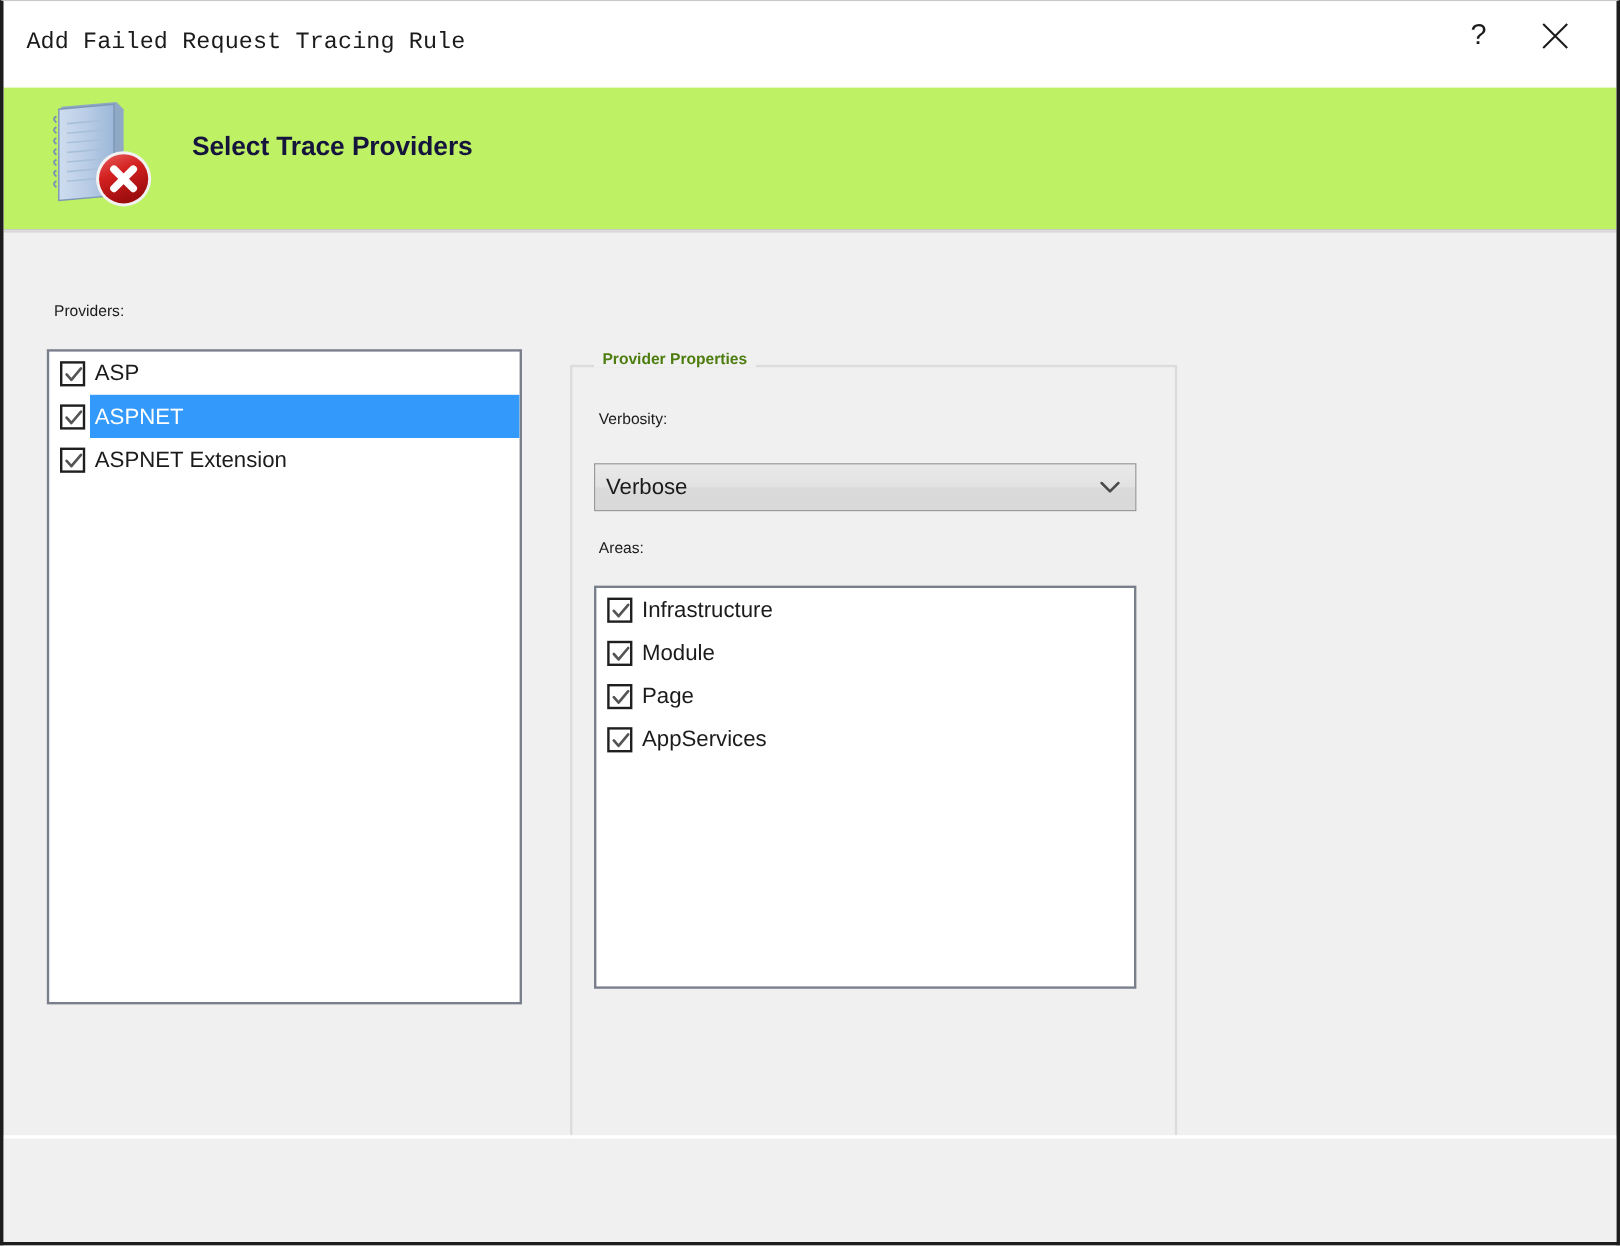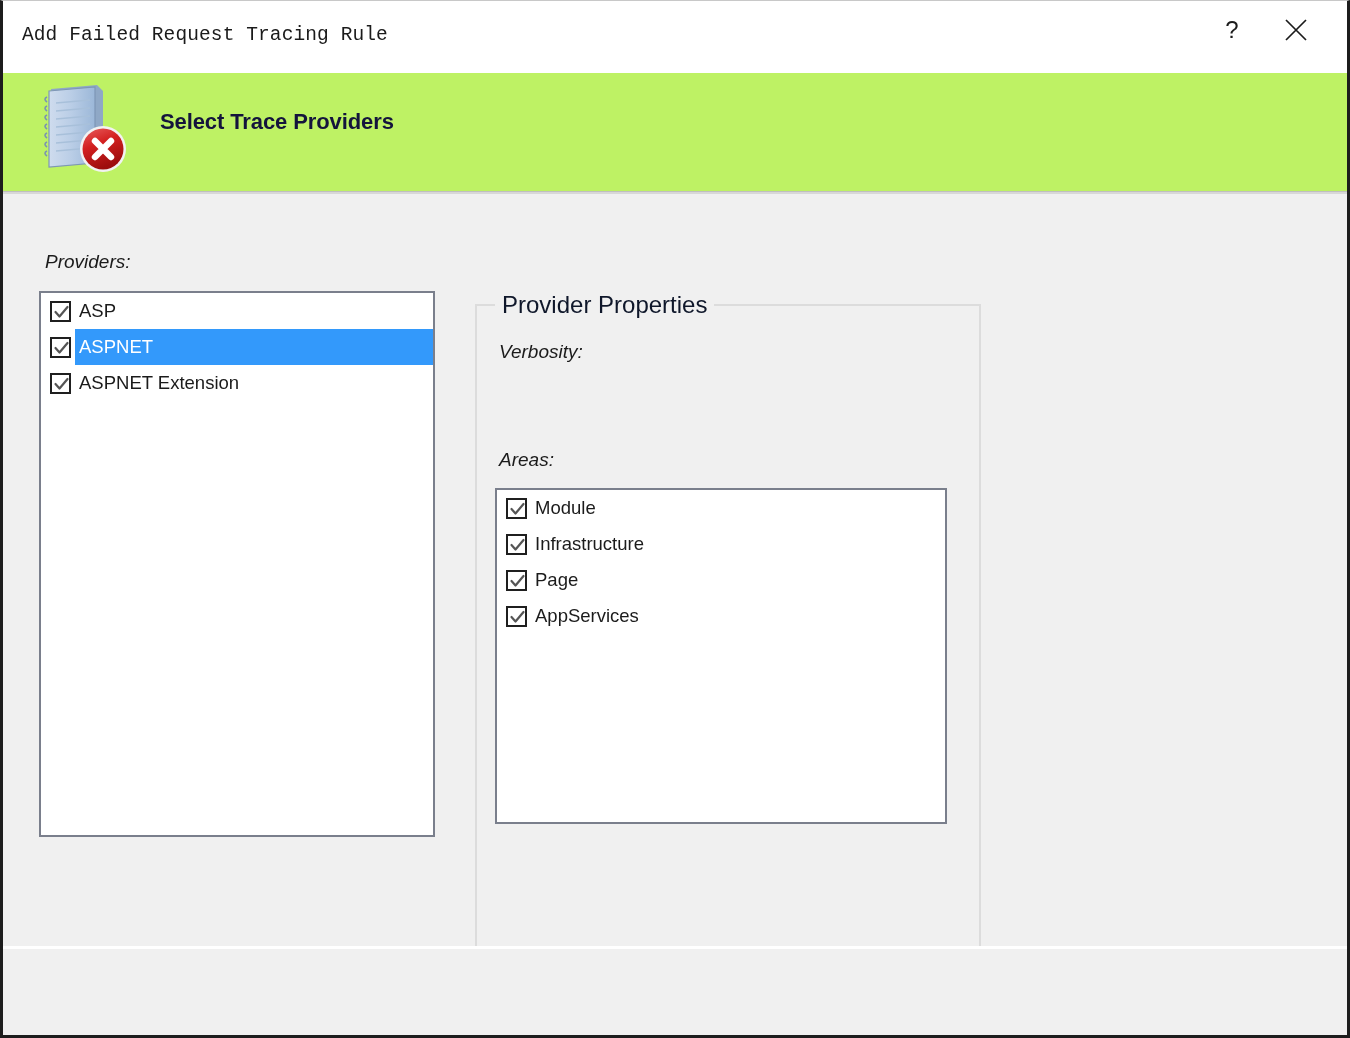--- a/index.html
+++ b/index.html
@@ -109,24 +109,23 @@
     position: absolute;
     left: 0;
     right: 0;
     top: 193px;
     bottom: 0;
     background: #f0f0f0;
   }
 
   .label {
     position: absolute;
-    font-size: 19px;
-    color: #1b1b1b;
-    white-space: nowrap;
-    font-style: italic;
+    font-size: 13px;
+    color: #1b1b1b;
+    white-space: nowrap;
   }
 
   
   .providers-label { left: 42px; top: 57px; }
 
   .listbox {
     position: absolute;
     background: #ffffff;
     border: 2px solid #7a7f8c;
     box-sizing: border-box;
@@ -194,23 +193,24 @@
     height: 730px;
     box-sizing: border-box;
     border: 2px solid #dcdcdc;
   }
   .groupbox-title {
     position: absolute;
     left: 492px;
     top: 97px;
     padding: 0 7px;
     background: #f0f0f0;
-    font-size: 24px;
-    color: #0f172a;
-    white-space: nowrap;
+    font-size: 13px;
+    color: #4d7c0f;
+    white-space: nowrap;
+    font-weight: bold;
   }
 
   .verbosity-label { left: 496px; top: 147px; }
   .areas-label { left: 496px; top: 255px; }
 
   .combo {
     position: absolute;
     left: 492px;
     top: 192px;
     width: 452px;
@@ -368,41 +368,49 @@
         </span>
         <span class="row-label">ASPNET Extension</span>
       </div>
     </div>
 
     <div class="groupbox"></div>
     <div class="groupbox-title">Provider Properties</div>
 
     <div class="label verbosity-label">Verbosity:</div>
 
+    <div class="combo">
+      <span class="combo-value">Verbose</span>
+      <span class="combo-arrow">
+        <svg width="18" height="12" viewBox="0 0 18 12" aria-hidden="true">
+          <path d="M2 2.5 L9 9.5 L16 2.5" stroke="#4a4a4a" stroke-width="2.1" fill="none" stroke-linecap="round" stroke-linejoin="round"></path>
+        </svg>
+      </span>
+    </div>
 
     <div class="label areas-label">Areas:</div>
 
     <div class="listbox" id="areas-listbox">
       <div class="list-row">
 
         <span class="cbox">
           <svg width="17" height="17" viewBox="0 0 17 17" aria-hidden="true">
             <path d="M2.5 8 L6.5 12.5 L14.5 3" stroke="#555555" stroke-width="2.2" fill="none" stroke-linecap="round" stroke-linejoin="round"></path>
           </svg>
         </span>
+        <span class="row-label">Infrastructure</span>
+      </div>
+      <div class="list-row">
+
+        <span class="cbox">
+          <svg width="17" height="17" viewBox="0 0 17 17" aria-hidden="true">
+            <path d="M2.5 8 L6.5 12.5 L14.5 3" stroke="#555555" stroke-width="2.2" fill="none" stroke-linecap="round" stroke-linejoin="round"></path>
+          </svg>
+        </span>
         <span class="row-label">Module</span>
-      </div>
-      <div class="list-row">
-
-        <span class="cbox">
-          <svg width="17" height="17" viewBox="0 0 17 17" aria-hidden="true">
-            <path d="M2.5 8 L6.5 12.5 L14.5 3" stroke="#555555" stroke-width="2.2" fill="none" stroke-linecap="round" stroke-linejoin="round"></path>
-          </svg>
-        </span>
-        <span class="row-label">Infrastructure</span>
       </div>
       <div class="list-row">
 
         <span class="cbox">
           <svg width="17" height="17" viewBox="0 0 17 17" aria-hidden="true">
             <path d="M2.5 8 L6.5 12.5 L14.5 3" stroke="#555555" stroke-width="2.2" fill="none" stroke-linecap="round" stroke-linejoin="round"></path>
           </svg>
         </span>
         <span class="row-label">Page</span>
       </div>

